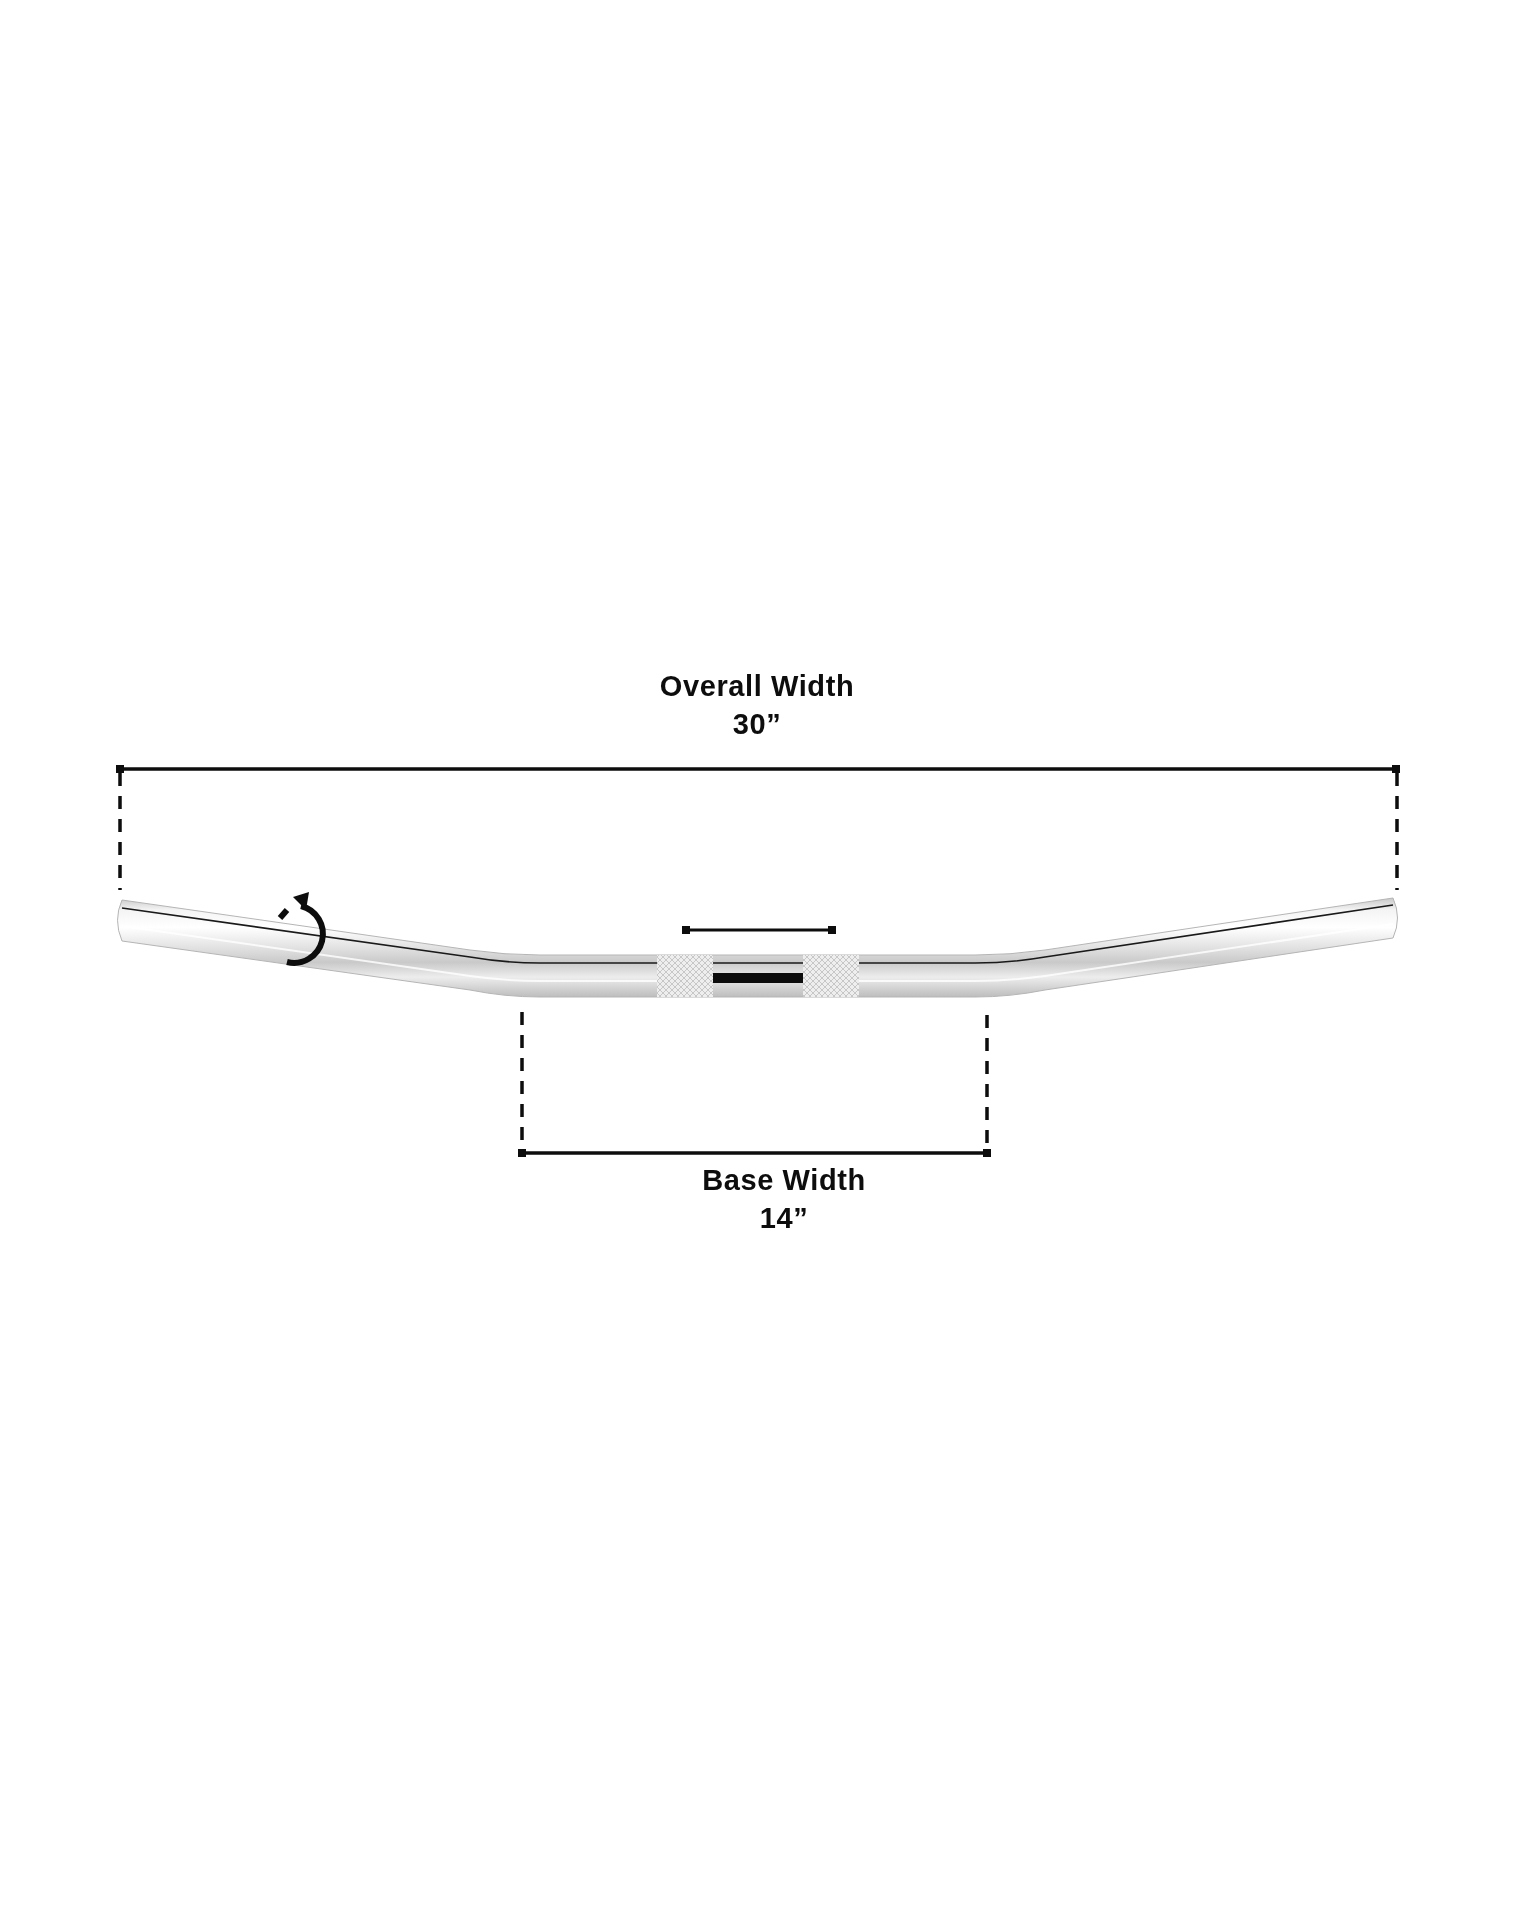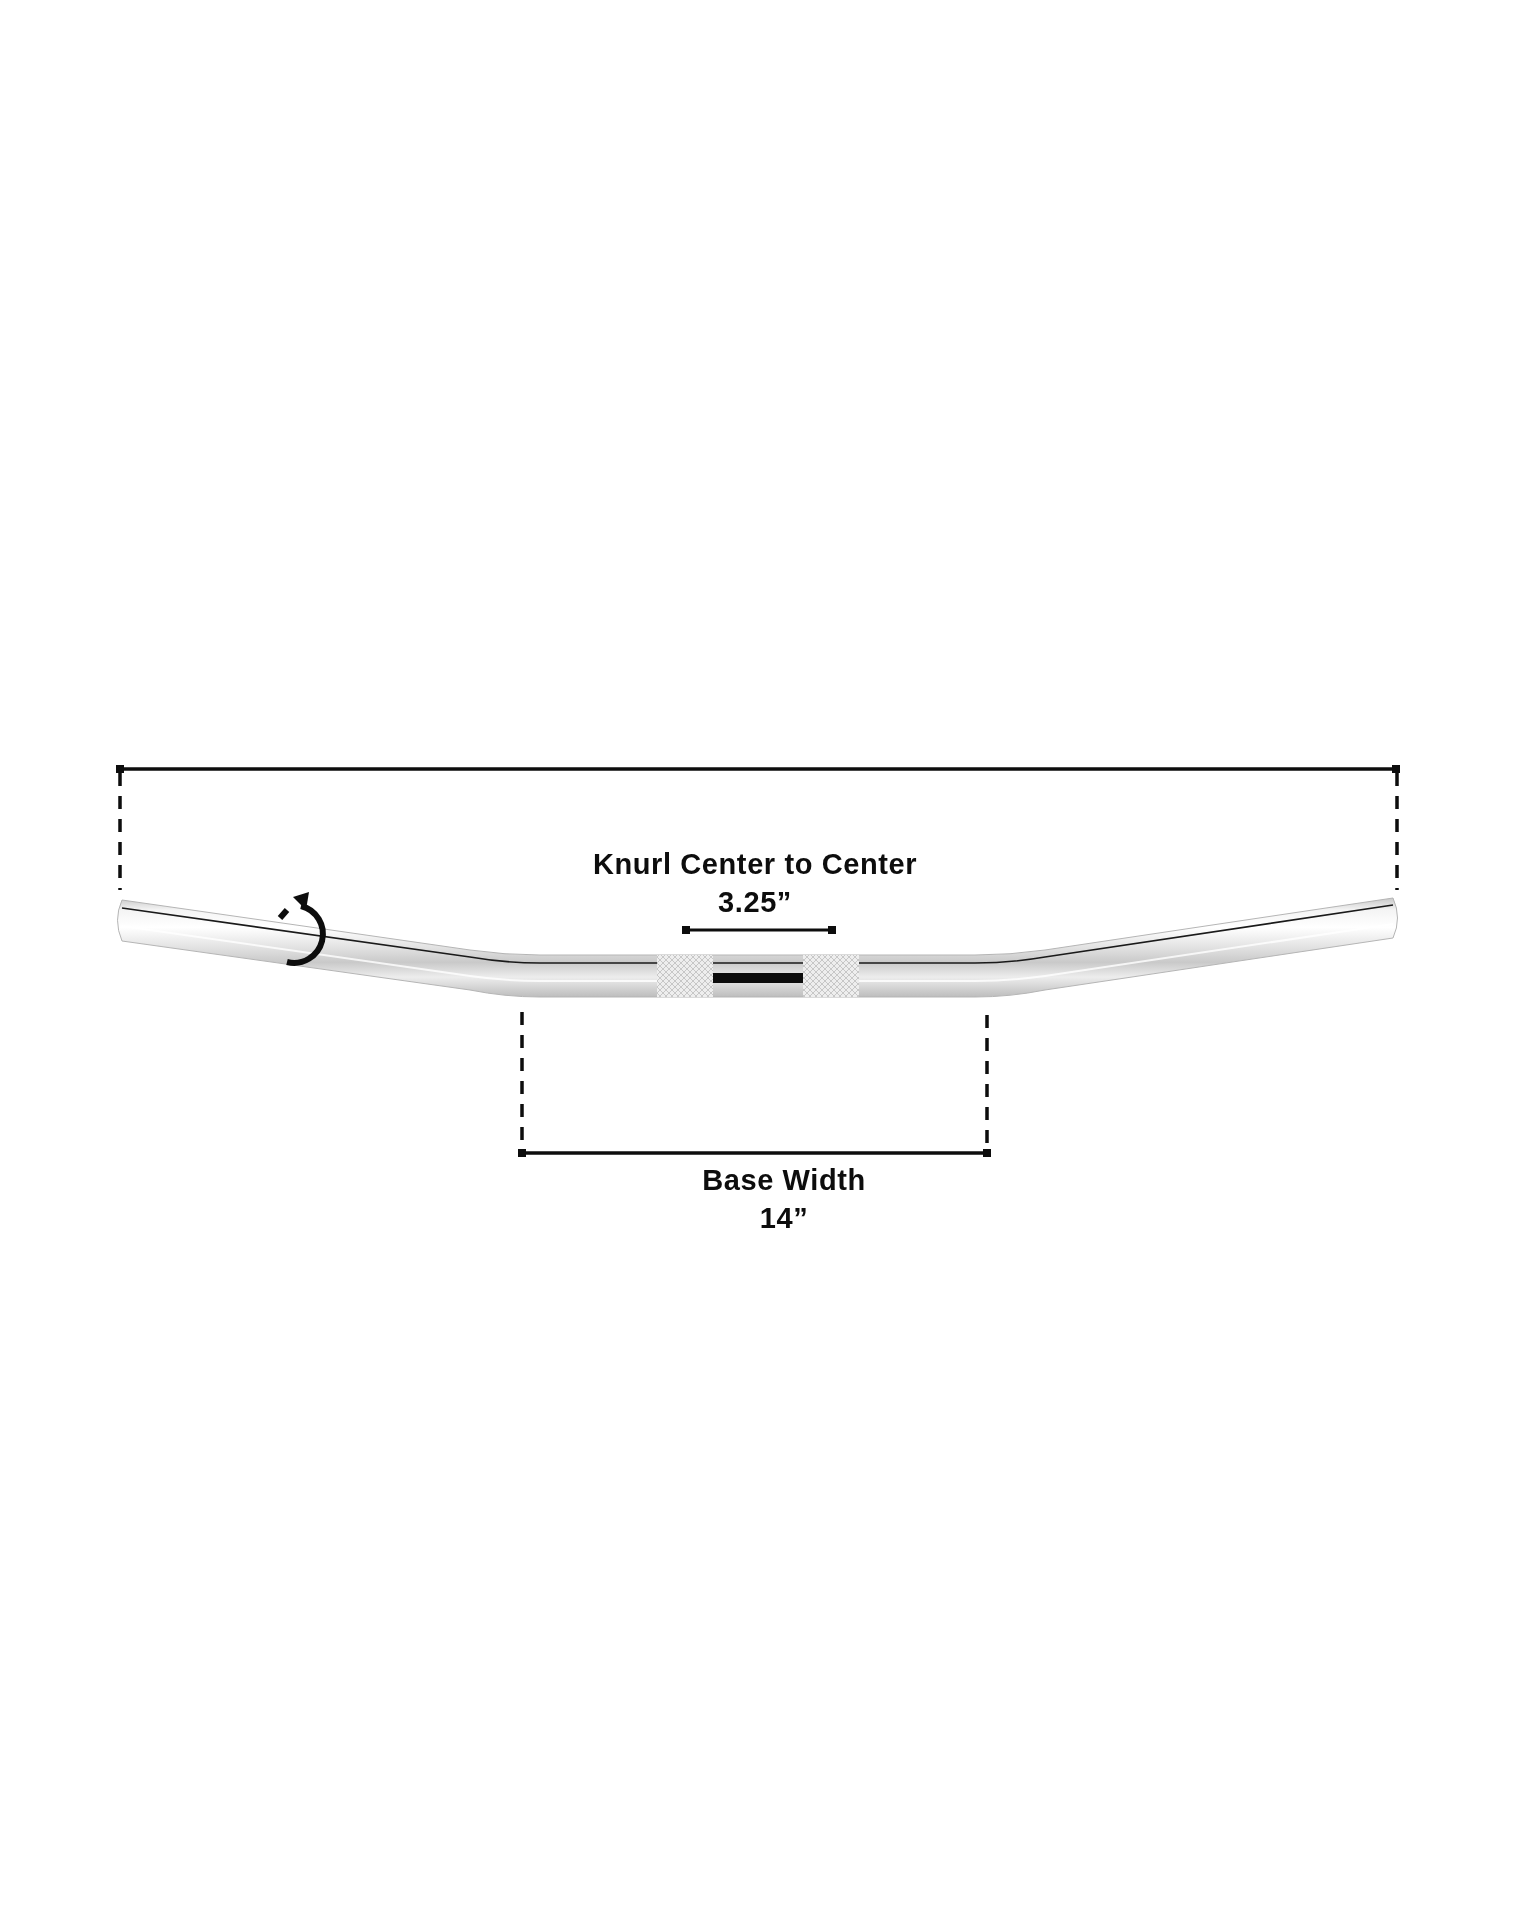--- a/index.html
+++ b/index.html
@@ -96,25 +96,25 @@
     </g>
 
     <g>
       <path d="M301 906 A24 24 0 1 1 287 962" fill="none" stroke="#0d0d0d" stroke-width="6"></path>
       <path d="M288 962 A24 24 0 0 1 283 951" fill="none" stroke="#0d0d0d" stroke-width="6" opacity="0"></path>
       <polygon points="293,897 309,892 306,910" fill="#0d0d0d"></polygon>
       <line x1="280" y1="918" x2="287" y2="910" stroke="#0d0d0d" stroke-width="6"></line>
     </g>
   </svg>
 
+  <div class="label" style="left:757px; top:672px;">
+    <span class="title">Overall Width</span>
+    <span class="value">30”</span>
+  </div>
 
-  <div class="label" style="left:755px; top:850px;">
-    <span class="title">Knurl Center to Center</span>
-    <span class="value">3.25”</span>
-  </div>
 
 
   <div class="label" style="left:756px; top:1166px;margin-left:28px;">
     <span class="title">Base Width</span>
     <span class="value">14”</span>
   </div>
 
 </div>
 
 </body></html>

